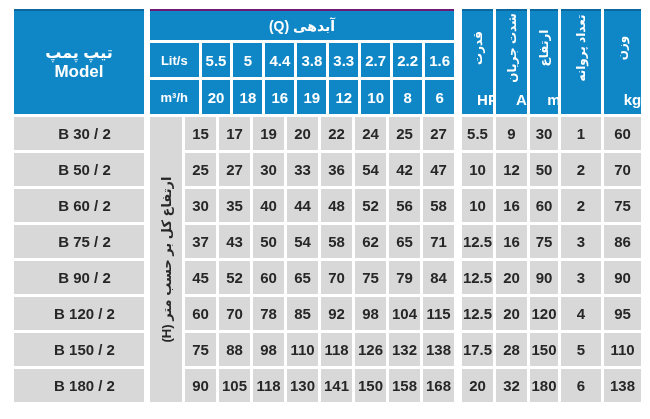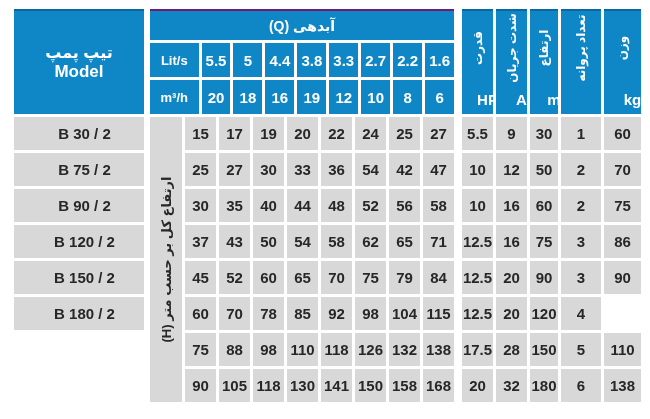--- a/index.html
+++ b/index.html
@@ -122,20 +122,22 @@
             <span class="rot" dir="rtl">وزن</span>
           </div>
           <div class="spec-unit">kg</div>
         </div>
       </div>
   </div>
 
   <div class="tbody">
     <div class="model-col" id="modelCol">
         <div class="mcell">B 30 / 2</div>
+        <div class="mcell">B 50 / 2</div>
+        <div class="mcell">B 60 / 2</div>
         <div class="mcell">B 75 / 2</div>
         <div class="mcell">B 90 / 2</div>
         <div class="mcell">B 120 / 2</div>
         <div class="mcell">B 150 / 2</div>
         <div class="mcell">B 180 / 2</div>
       </div>
     <div class="h-col">
       <span class="rot2" dir="rtl">ارتفاع کل بر حسب متر (H)</span>
     </div>
     <div id="dataRows">
@@ -226,20 +228,21 @@
           <div class="dcell w-f">85</div>
           <div class="dcell w-f">92</div>
           <div class="dcell w-f">98</div>
           <div class="dcell w-f">104</div>
           <div class="dcell w-f">115</div>
           <div class="spacer"></div>
           <div class="dcell w-hp">12.5</div>
           <div class="dcell w-a">20</div>
           <div class="dcell w-m">120</div>
           <div class="dcell w-imp">4</div>
+          <div class="dcell w-kg">95</div>
         </div>
         <div class="drow">
           <div class="dcell w-f">75</div>
           <div class="dcell w-f">88</div>
           <div class="dcell w-f">98</div>
           <div class="dcell w-f">110</div>
           <div class="dcell w-f">118</div>
           <div class="dcell w-f">126</div>
           <div class="dcell w-f">132</div>
           <div class="dcell w-f">138</div>

